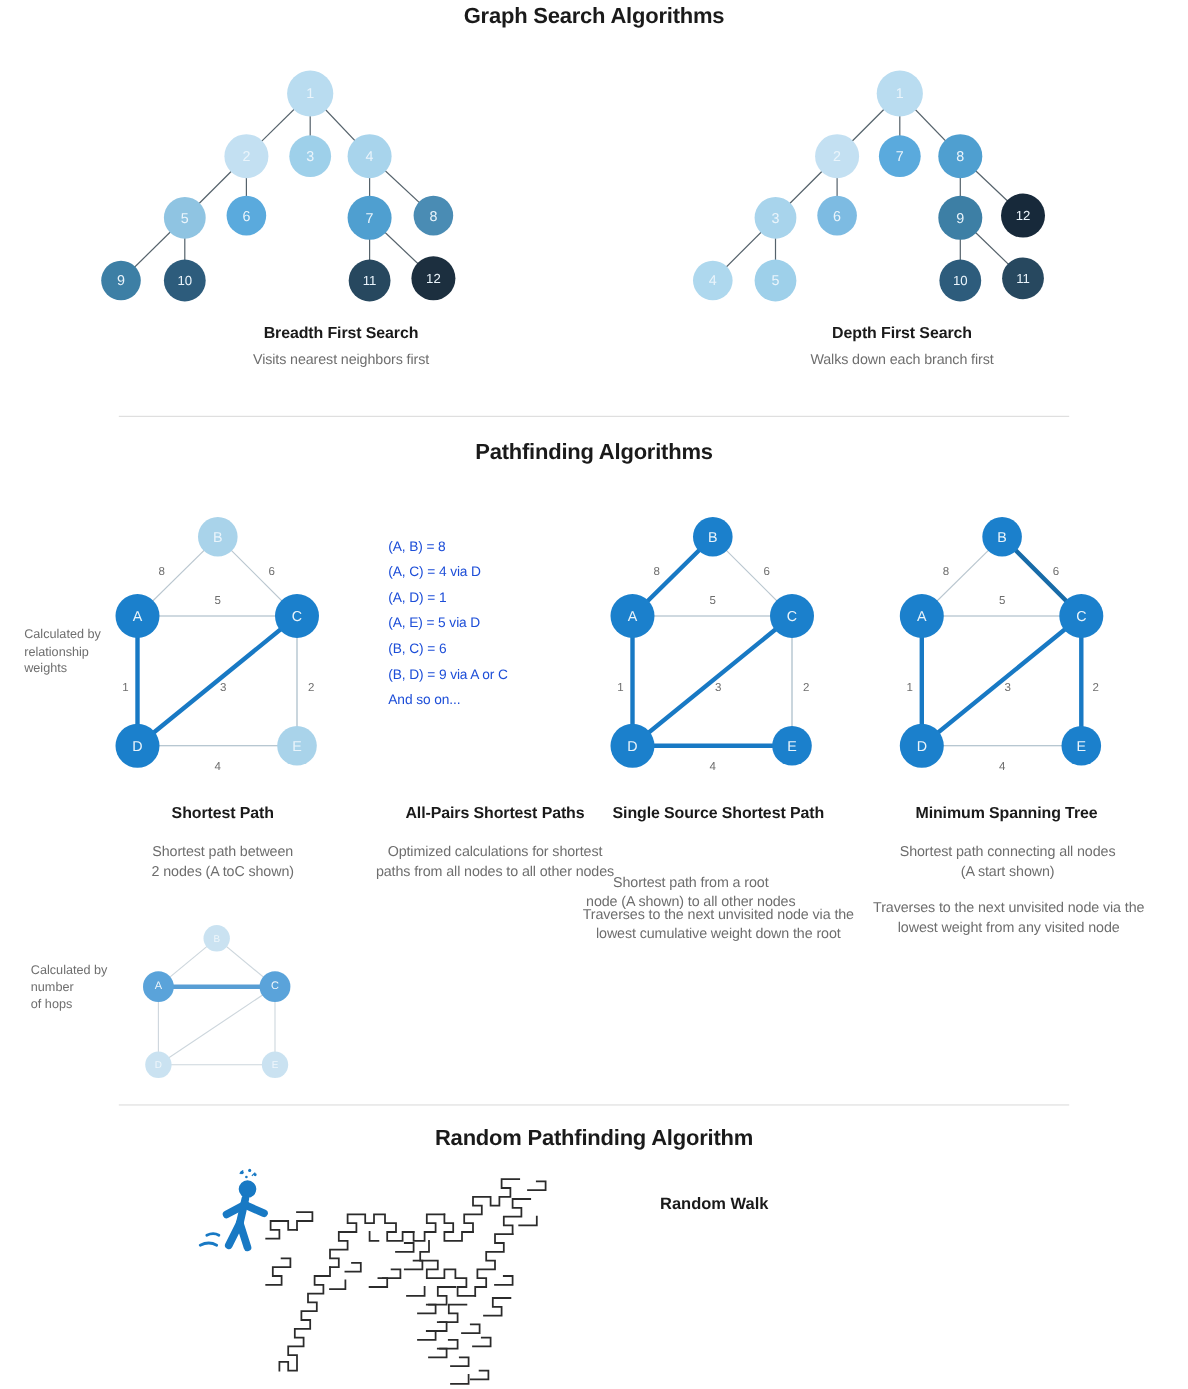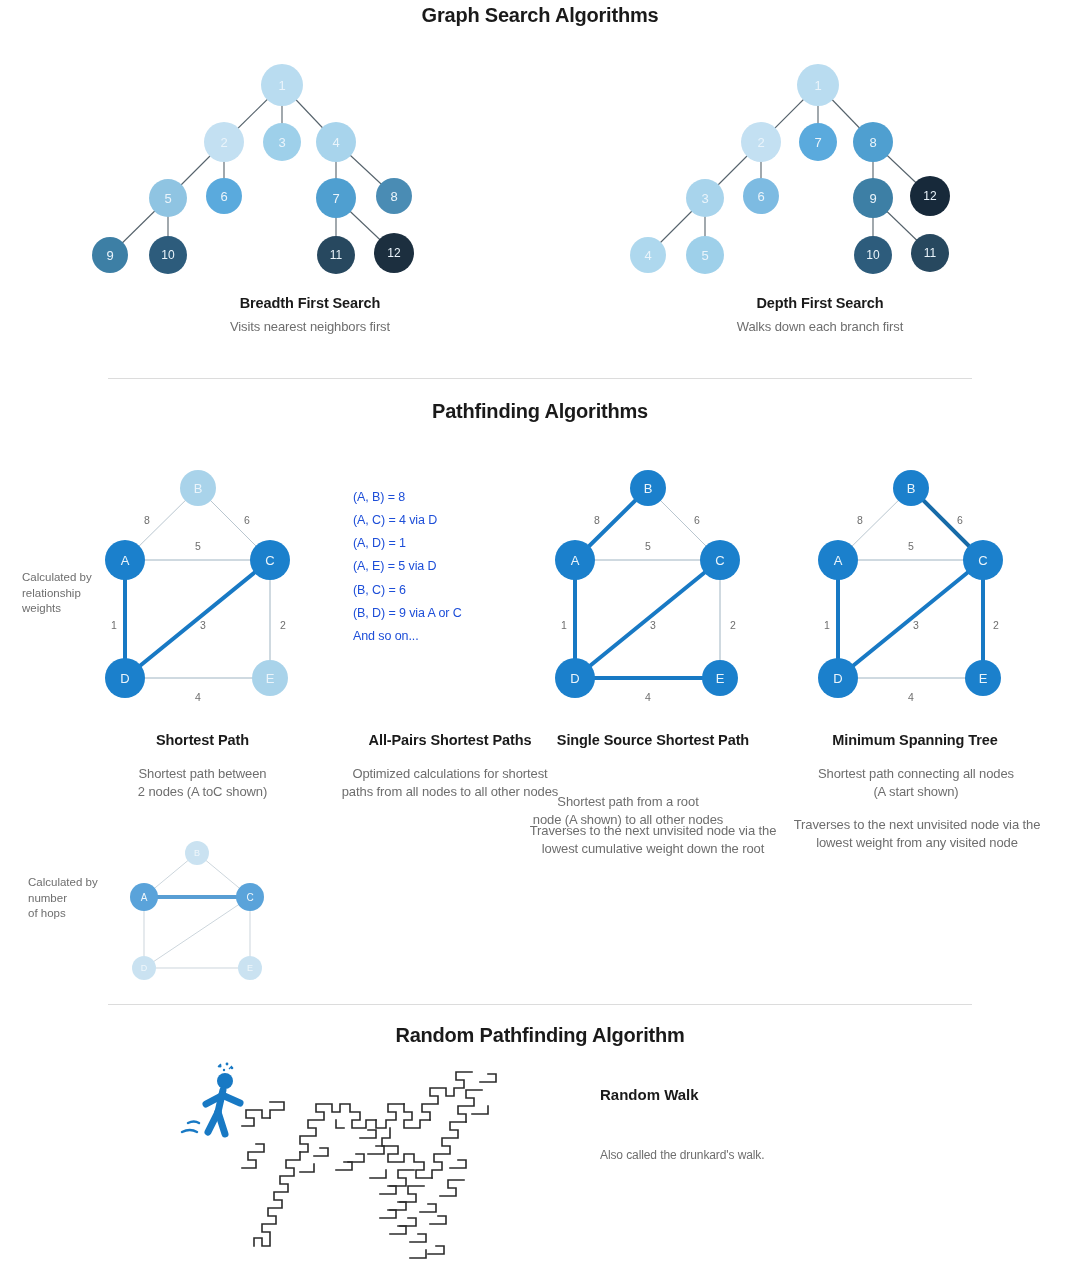--- a/index.html
+++ b/index.html
@@ -437,14 +437,13 @@
     <path d="M240 14 L256 14 L256 6 L248 6"></path>
     <path d="M232 46 L248 46 L248 38"></path>
     <path d="M104 60 L96 60 L96 52"></path>
     <path d="M74 88 L88 88 L88 80 L80 80"></path>
     <path d="M60 104 L74 104 L74 96"></path>
   </g>
 </svg>
 
 <div class="abs rw-title" style="left:600px;top:1086px;width:400px;">Random Walk</div>
 <div class="abs rw-body" style="left:600px;top:1124px;width:450px;">
-  <div style="margin-top:22px;">Also called the drunkard's walk.</div>
 </div>
 
 </body></html>

